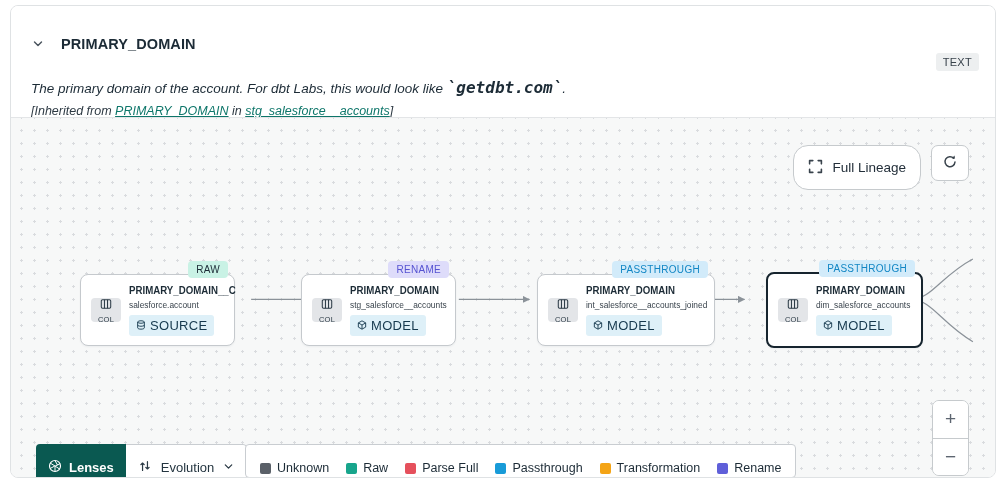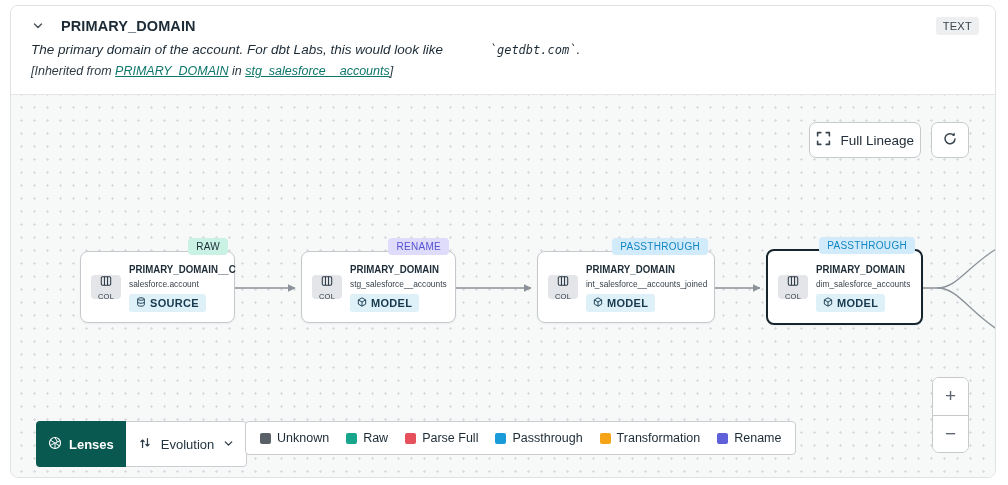--- a/index.html
+++ b/index.html
@@ -1,62 +1,62 @@
 <!DOCTYPE html>
 <html><head>
 <meta charset="utf-8">
 <style>
   * { margin:0; padding:0; box-sizing:border-box; }
   html,body { width:1008px; height:485px; background:#fff; font-family:"Liberation Sans", sans-serif; color:#1c2b36; overflow:hidden; }
-  .panel { position:absolute; left:10px; top:5px; width:986px; height:473px; border:1px solid #dfe2e4; border-radius:8px; overflow:hidden; display:flex; flex-direction:column; background:#fff; }
+  .panel { position:absolute; left:10px; top:5px; width:986px; height:473px; border:1px solid #dfe2e4; border-radius:8px; overflow:hidden; display:flex; flex-direction:column; background:#fff;gap:23px; }
 
   
   .panel-header { height:88px; padding:11px 16px 10px 18px; background:#fff; flex:none; }
   .hdr-row1 { display:flex; align-items:center; }
   .chev-btn { width:18px; height:18px; display:flex; align-items:center; justify-content:center; cursor:pointer; background:none; border:none; }
   .hdr-title { font-size:14.5px; font-weight:700; margin-left:14px; letter-spacing:.1px; }
   .hdr-spacer { flex:1; }
-  .type-badge { background:#edeff0; color:#39434c; font-size:11px; padding:3px 7px; border-radius:3px; letter-spacing:.3px; }
+  .type-badge { background:#edeff0; color:#39434c; font-size:11px; padding:3px 7px; border-radius:3px; letter-spacing:.3px;margin-top:36px; }
   .hdr-desc { font-style:italic; font-size:13.5px; margin:7px 0 0 2px; color:#1c2b36; }
-  .hdr-desc code { font-family:"DejaVu Sans Mono", monospace; font-weight:400; font-size:12px;margin-left:43px; }
+  .hdr-desc code { font-family:"DejaVu Sans Mono", monospace; font-weight:700; font-size:16px; }
   .hdr-inherited { font-style:italic; font-size:12.5px; margin:7px 0 0 2px; color:#2e3a44; }
   .hdr-inherited a { color:#0e766a; text-decoration:underline; cursor:pointer; }
 
   
   .canvas { position:relative; flex:1; background:#f7f8f8; border-top:1px solid #e3e5e7;
     background-image:radial-gradient(#d9dbde 1px, transparent 1.2px); background-size:13px 13px; background-position:4px 6px; }
   .edges { position:absolute; left:0; top:0; width:100%; height:100%; pointer-events:none; }
 
   .ctl-btn { position:absolute; background:#fff; border:1px solid #c6cacd; border-radius:7px; display:flex; align-items:center; justify-content:center; gap:9px; cursor:pointer; font-size:13.5px; color:#232f3a; font-family:inherit; }
-  .full-lineage { right:74px; top:27px; height:36px; padding:0 6px; }
+  .full-lineage { right:74px; top:27px; height:45px; padding:0 14px;border-radius:15px; }
   .refresh { right:26px; top:27px; width:38px; height:36px; }
 
   .zoom-stack { position:absolute; right:26px; top:282px; width:37px; height:76px; background:#fff; border:1px solid #c6cacd; border-radius:7px; display:flex; flex-direction:column; overflow:hidden; }
   .zoom-btn { flex:1; background:#fff; border:none; font-size:19px; color:#5d6570; cursor:pointer; display:flex; align-items:center; justify-content:center; font-family:inherit; }
   .zoom-btn:first-child { border-bottom:1px solid #c6cacd; }
 
   
   .node { position:absolute; height:72px; background:#fff; border:1px solid #c5c9cd; border-radius:8px; display:flex; align-items:center; padding:0 10px; gap:4px; cursor:pointer; box-shadow:0 1px 2px rgba(28,43,54,.05); }
   .node.selected { border:2px solid #16242e; height:76px; }
   .tag { position:absolute; top:-14px; right:6px; height:17px; line-height:17px; padding:0 8px; font-size:10px; border-radius:4px; letter-spacing:.3px; white-space:nowrap; }
   .tag-raw { background:#c9f2e5; color:#1c2b36; }
   .tag-rename { background:#dedcfa; color:#5552d1; }
   .tag-passthrough { background:#d2ebfa; color:#1286c4; }
   .col-chip { width:30px; height:24px; background:#e3e5e8; border-radius:4px; display:flex; flex-direction:column; align-items:center; justify-content:center; gap:1px; flex:none; }
   .col-chip .col-text { font-size:7.5px; color:#2b3a45; letter-spacing:.2px; }
   .node-body { padding-left:4px; min-width:0; }
   .node-title { font-size:11px; font-weight:700; white-space:nowrap; transform:scaleX(.88); transform-origin:0 50%; }
   .node-subtitle { font-size:9.5px; color:#39434c; margin-top:3px; white-space:nowrap; transform:scaleX(.88); transform-origin:0 50%; }
-  .res-badge { display:inline-flex; align-items:center; gap:4px; background:#def0f8; color:#16394e; font-size:11px; letter-spacing:.3px; padding:3px 7px; border-radius:3px; margin-top:5px;font-weight:bold; }
+  .res-badge { display:inline-flex; align-items:center; gap:4px; background:#def0f8; color:#16394e; font-size:13px; letter-spacing:.3px; padding:3px 7px; border-radius:3px; margin-top:5px; }
 
   
   .lenses-group { position:absolute; left:25px; top:326px; height:46px; display:flex; border-radius:4px; overflow:hidden; }
   .lenses-btn { background:#0a5951; color:#fff; border:none; display:flex; align-items:center; gap:7px; padding:0 12px; font-size:13px; font-weight:700; cursor:pointer; font-family:inherit; }
   .lens-select { background:#fff; border:1px solid #c9cdd1; border-left:none; border-radius:0 4px 4px 0; display:flex; align-items:center; gap:9px; padding:0 12px; font-size:13px; color:#243540; cursor:pointer; font-family:inherit;justify-content:center; }
-  .legend { position:absolute; left:234px; top:326px; height:34px; background:#fff; border:1px solid #c9cdd1; border-radius:4px; display:flex; align-items:center; gap:17px; padding:16px 14px; }
+  .legend { position:absolute; left:234px; top:326px; height:34px; background:#fff; border:1px solid #c9cdd1; border-radius:4px; display:flex; align-items:flex-start; gap:17px; padding:16px 14px; }
   .legend-item { display:flex; align-items:center; gap:6px; font-size:12.5px; color:#1c2b36; white-space:nowrap; }
   .swatch { width:11px; height:11px; border-radius:2px; flex:none; }
 </style>
 </head>
 <body>
 
 <div class="panel">
 
   <div class="panel-header">
     <div class="hdr-row1">

